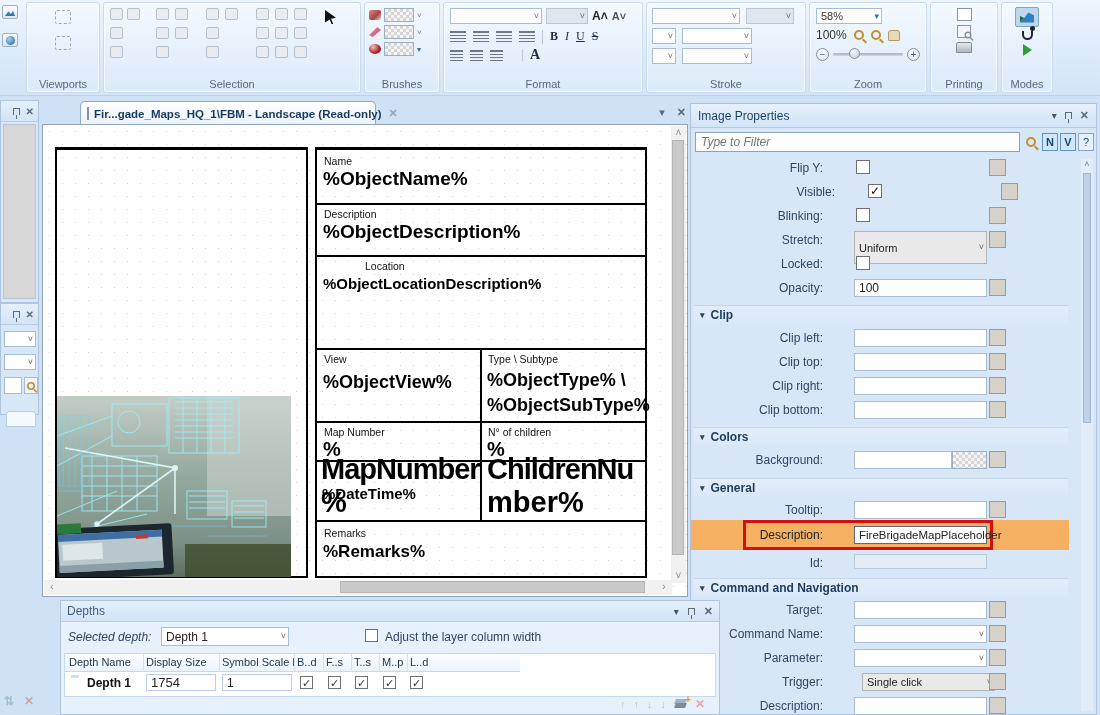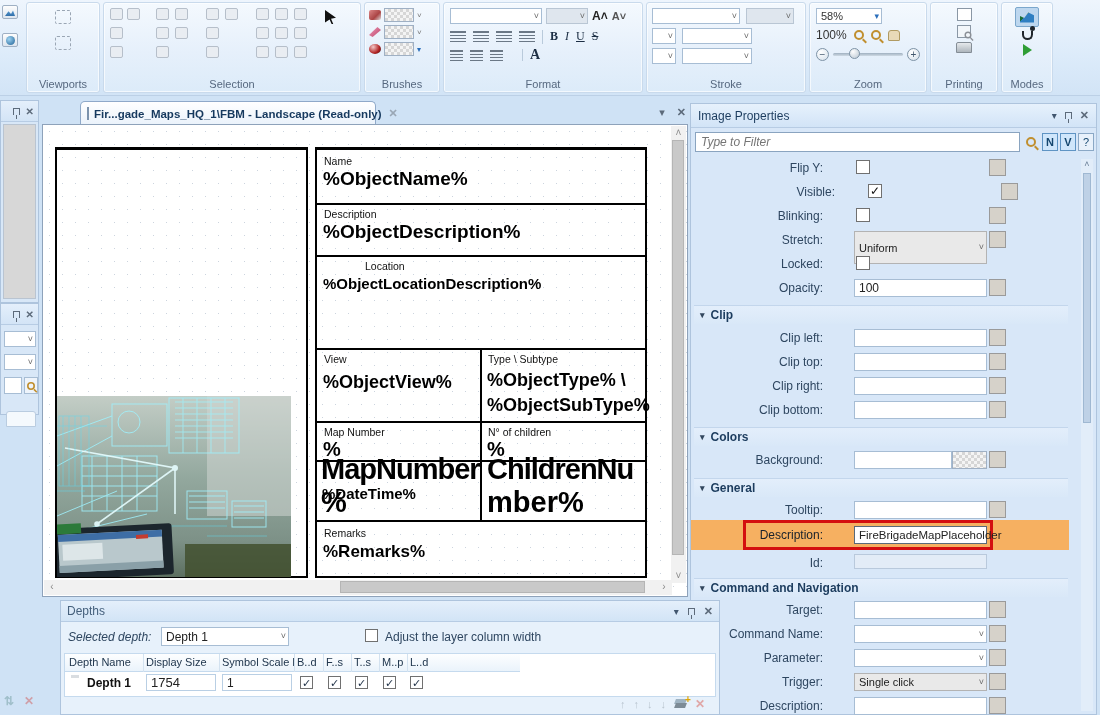--- a/index.html
+++ b/index.html
@@ -602,21 +602,21 @@
     <div class="prow" style="left:0;top:545px;width:380px;">
       <span class="plabel">Parameter:</span>
       <div class="pctrl combo" style="height:18px;">
           <span></span>
           <span class="arr">˅</span>
         </div>
       <span class="sqbtn"></span>
     </div>
     <div class="prow" style="left:0;top:569px;width:380px;">
       <span class="plabel">Trigger:</span>
-      <div class="pctrl combo gray" style="height:18px;">
+      <div class="pctrl combo gray" style="height:18px;margin-left:8px;">
           <span style="color:#222;">Single click</span>
           <span class="arr">˅</span>
         </div>
       <span class="sqbtn"></span>
     </div>
     <div class="prow" style="left:0;top:593px;width:380px;">
       <span class="plabel">Description:</span>
       <div class="pctrl inp"></div>
       <span class="sqbtn"></span>
     </div>

